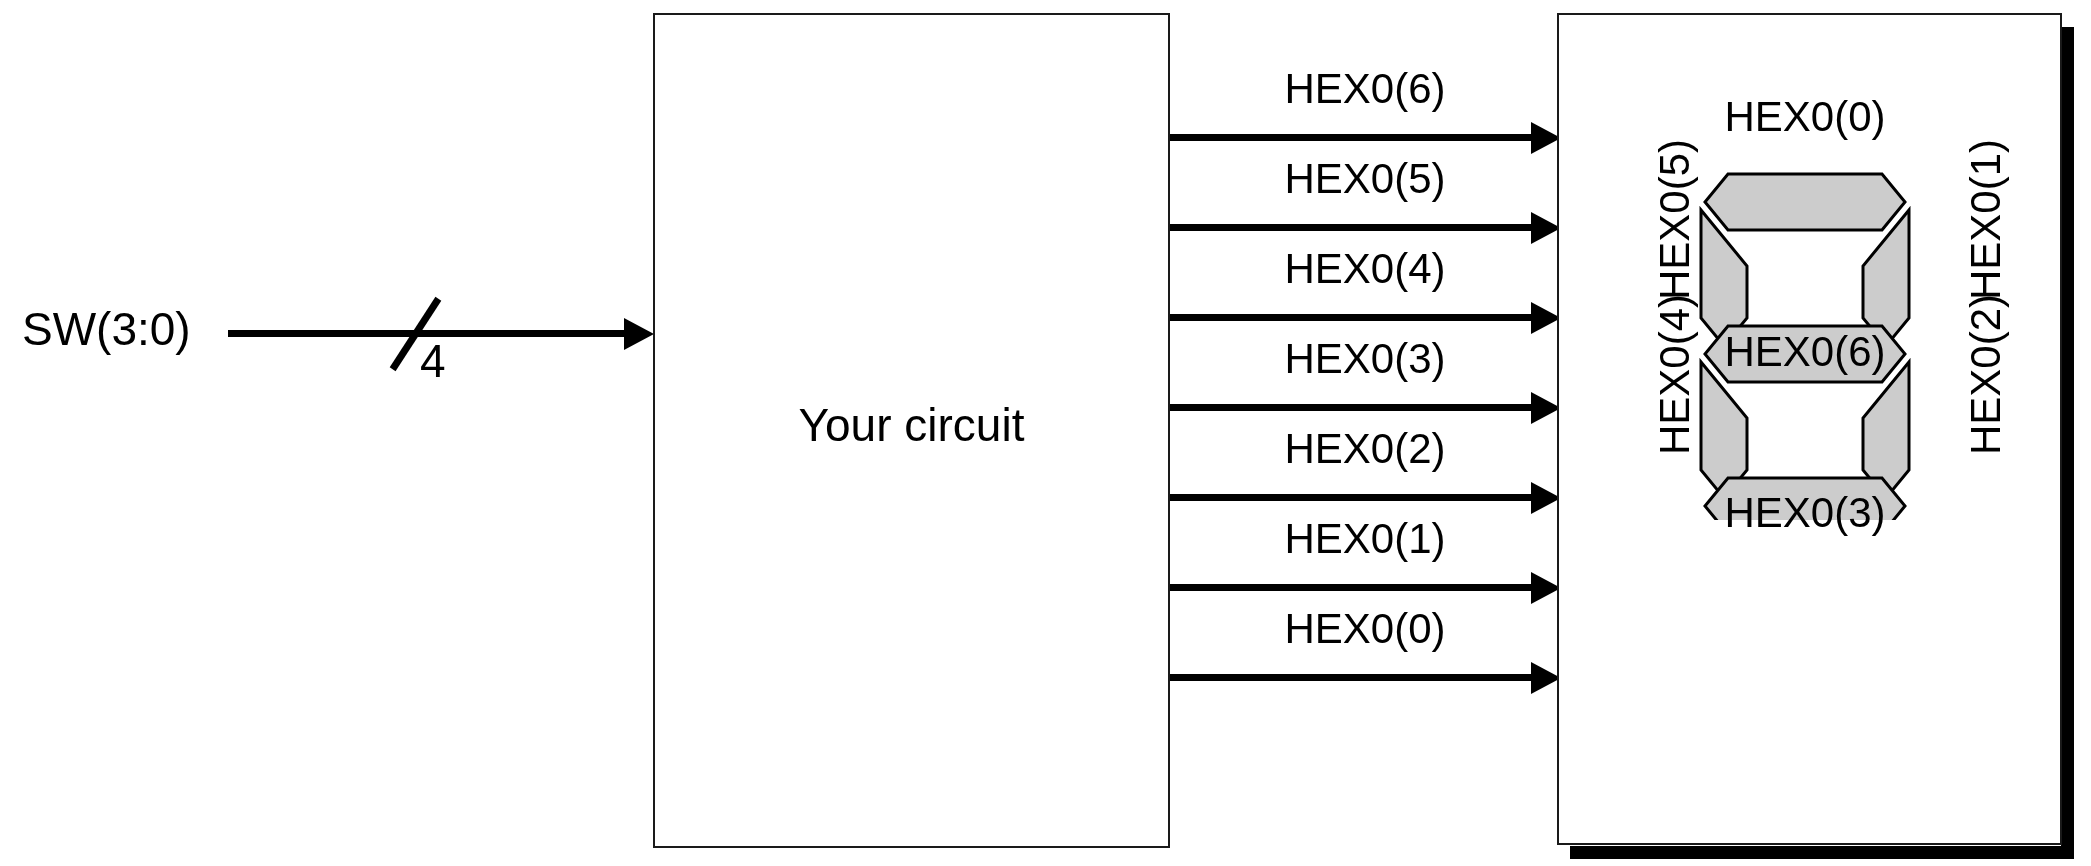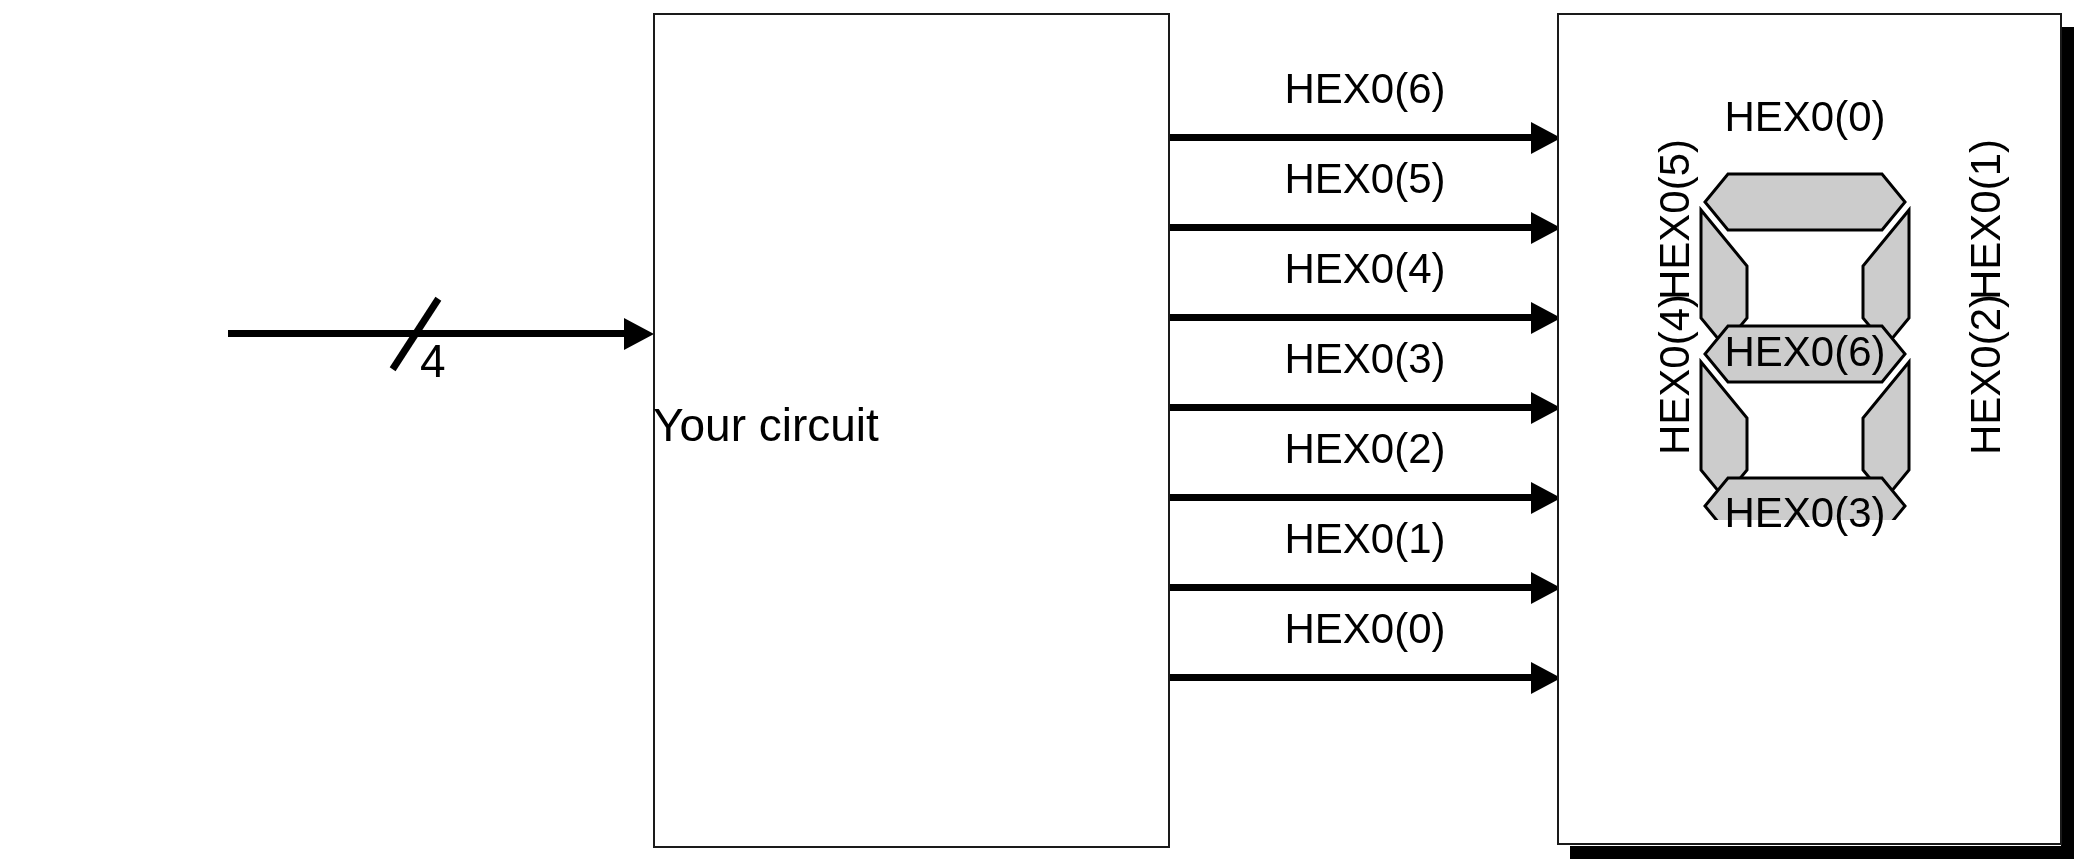--- a/index.html
+++ b/index.html
@@ -62,36 +62,37 @@
     white-space: nowrap;
     line-height: 1;
     transform-origin: left top;
   }
 </style>
 </head>
 <body>
 
 <div id="stage">
 
+  <div class="label" style="left:22px; top:306px; font-size:46px;">SW(3:0)</div>
 
   <div class="wire" style="left:228px; top:330px; width:396px;"></div>
 
   <div class="slash" style="left:412px; top:292px; height:84px;"></div>
 
   <div class="label" style="left:420px; top:338px; font-size:46px;">4</div>
 
   <div class="arrowhead" style="left:624px; top:318px;"></div>
 
   <div class="box-shadow" style="left:666px; top:27px; width:1170px; height:835px;
               clip-path: polygon(496px 0, 504px 0, 504px 808px, 0 808px, 0 800px, 496px 800px);
               width:504px; height:808px; background:#000000;"></div>
 
   <div class="box" style="left:653px; top:13px; width:517px; height:835px;"></div>
 
-  <div class="label" style="left:653px; top:402px; width:517px; font-size:46px;">Your circuit</div>
+  <div class="label" style="left:653px; top:402px; width:517px; text-align:center; font-size:46px;">Your circuit</div>
 
   <div>
 
     <div class="label" style="left:1170px; top:68px; width:390px; text-align:center; font-size:42px;">HEX0(6)</div>
     <div class="wire" style="left:1170px; top:134px; width:372px;"></div>
     <div class="arrowhead" style="left:1531px; top:122px;"></div>
 
     <div class="label" style="left:1170px; top:158px; width:390px; text-align:center; font-size:42px;">HEX0(5)</div>
     <div class="wire" style="left:1170px; top:224px; width:372px;"></div>
     <div class="arrowhead" style="left:1531px; top:212px;"></div>

